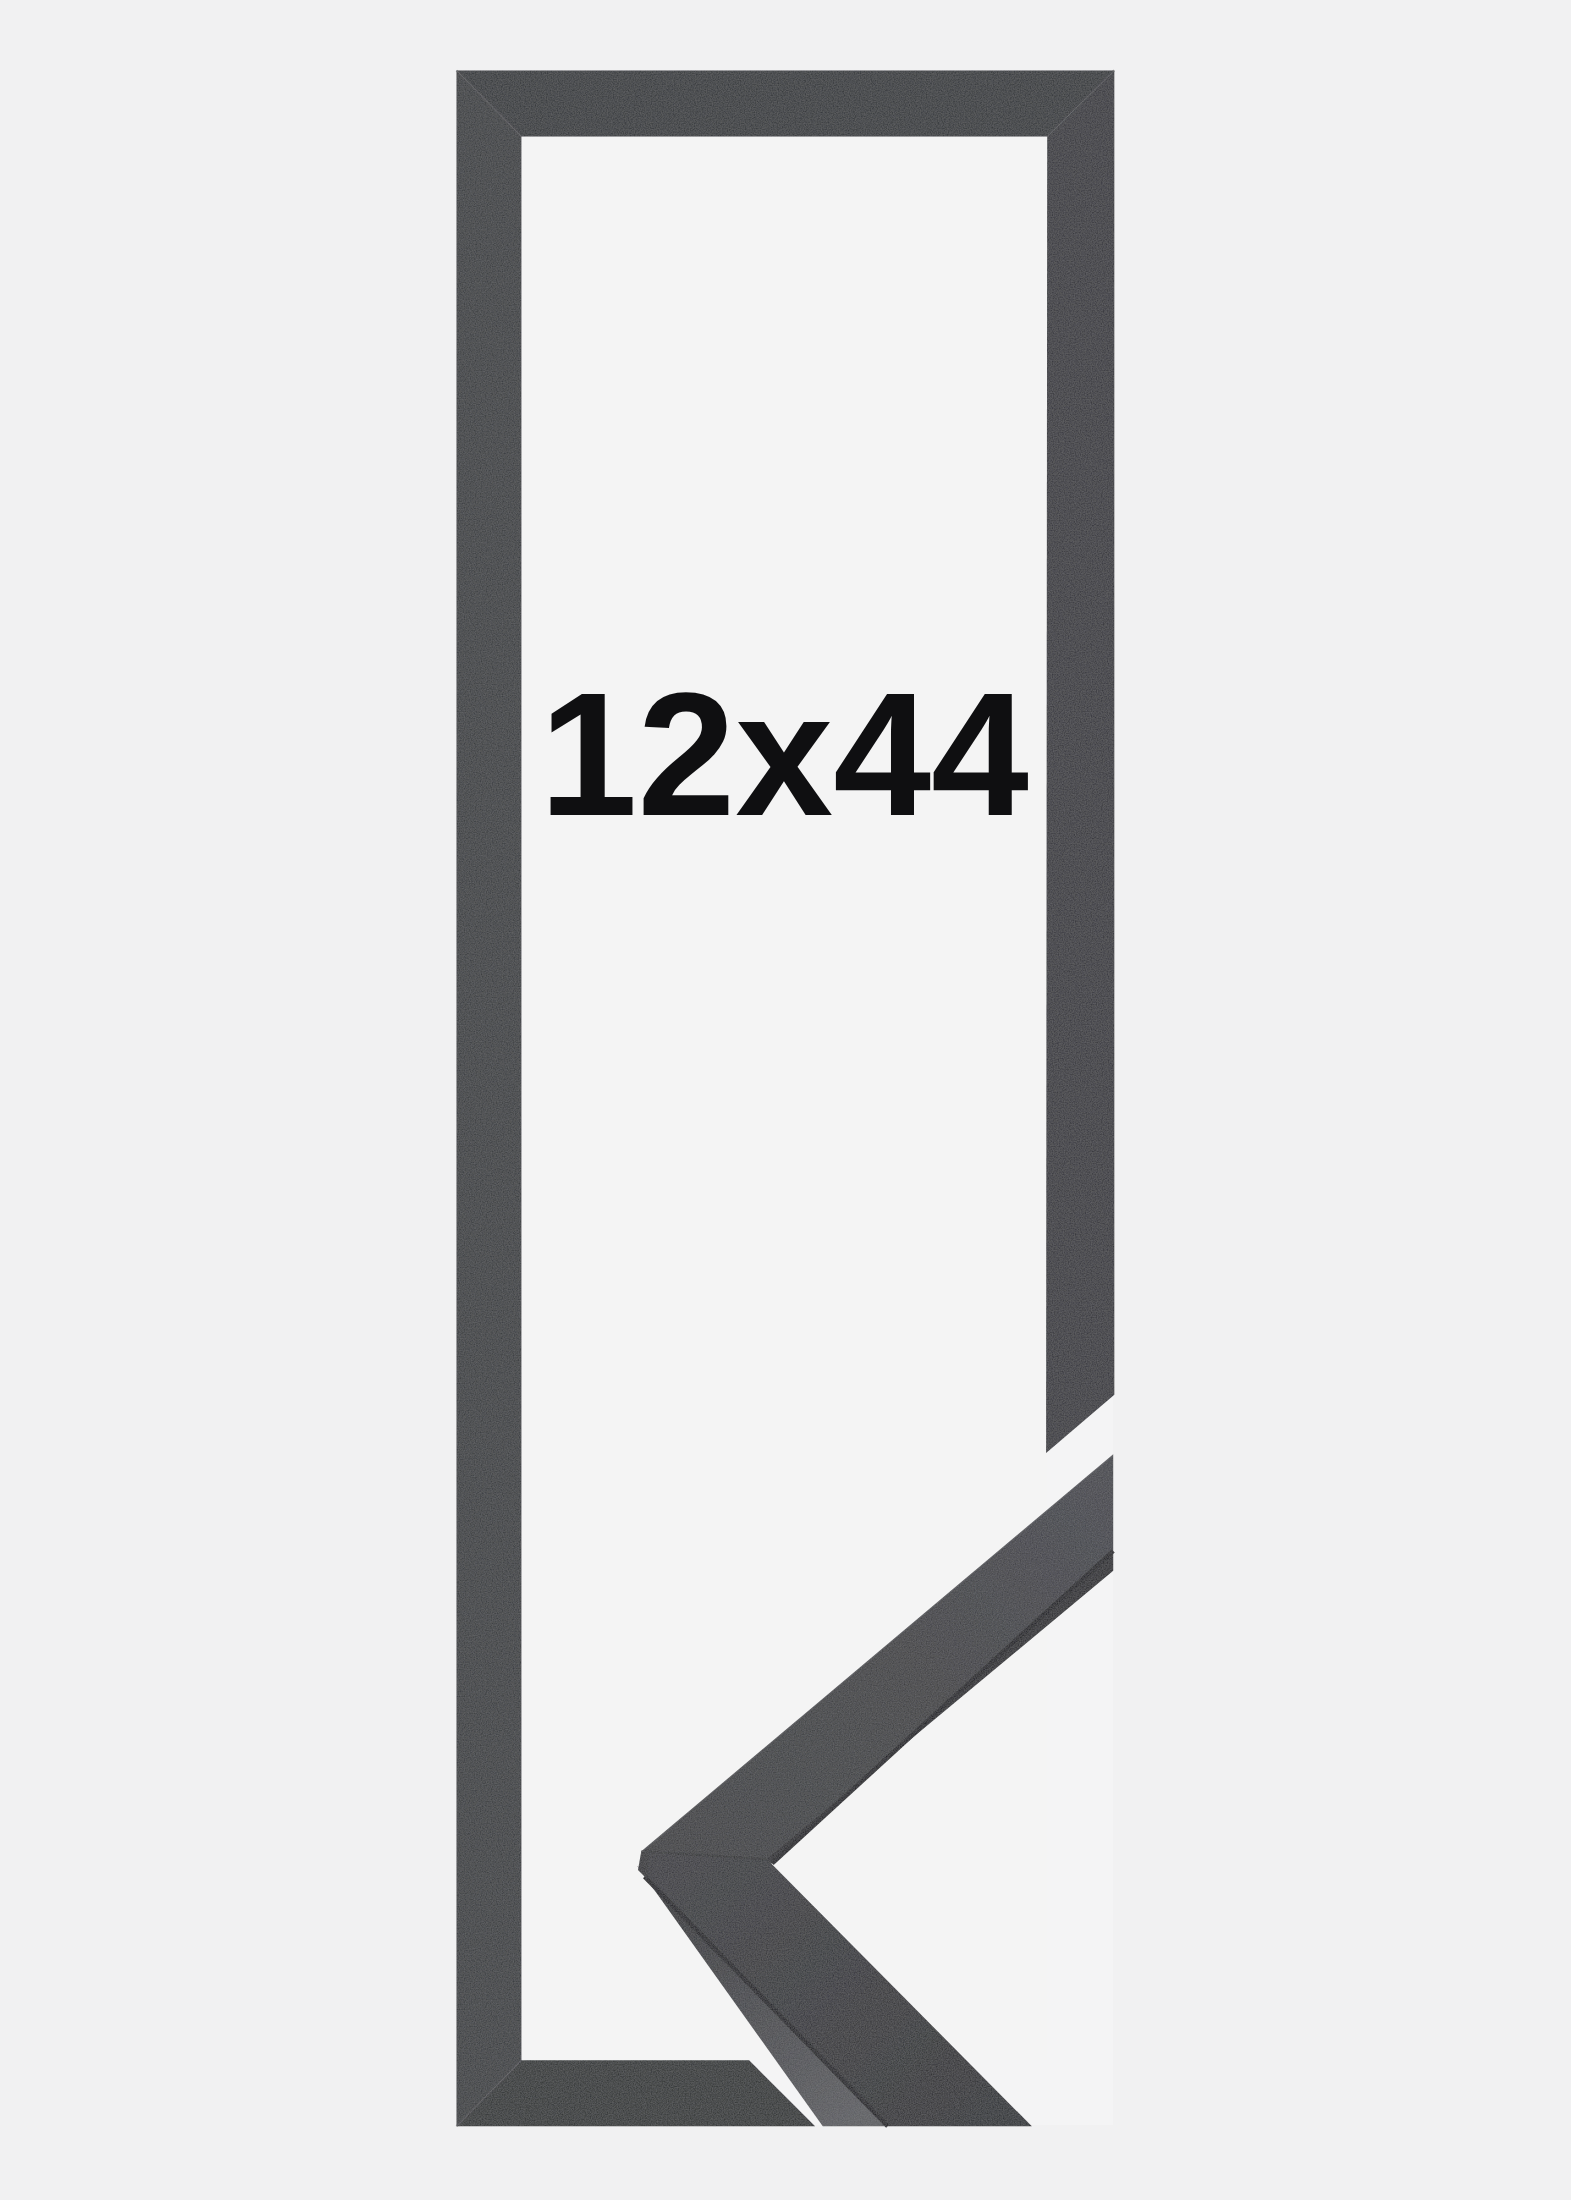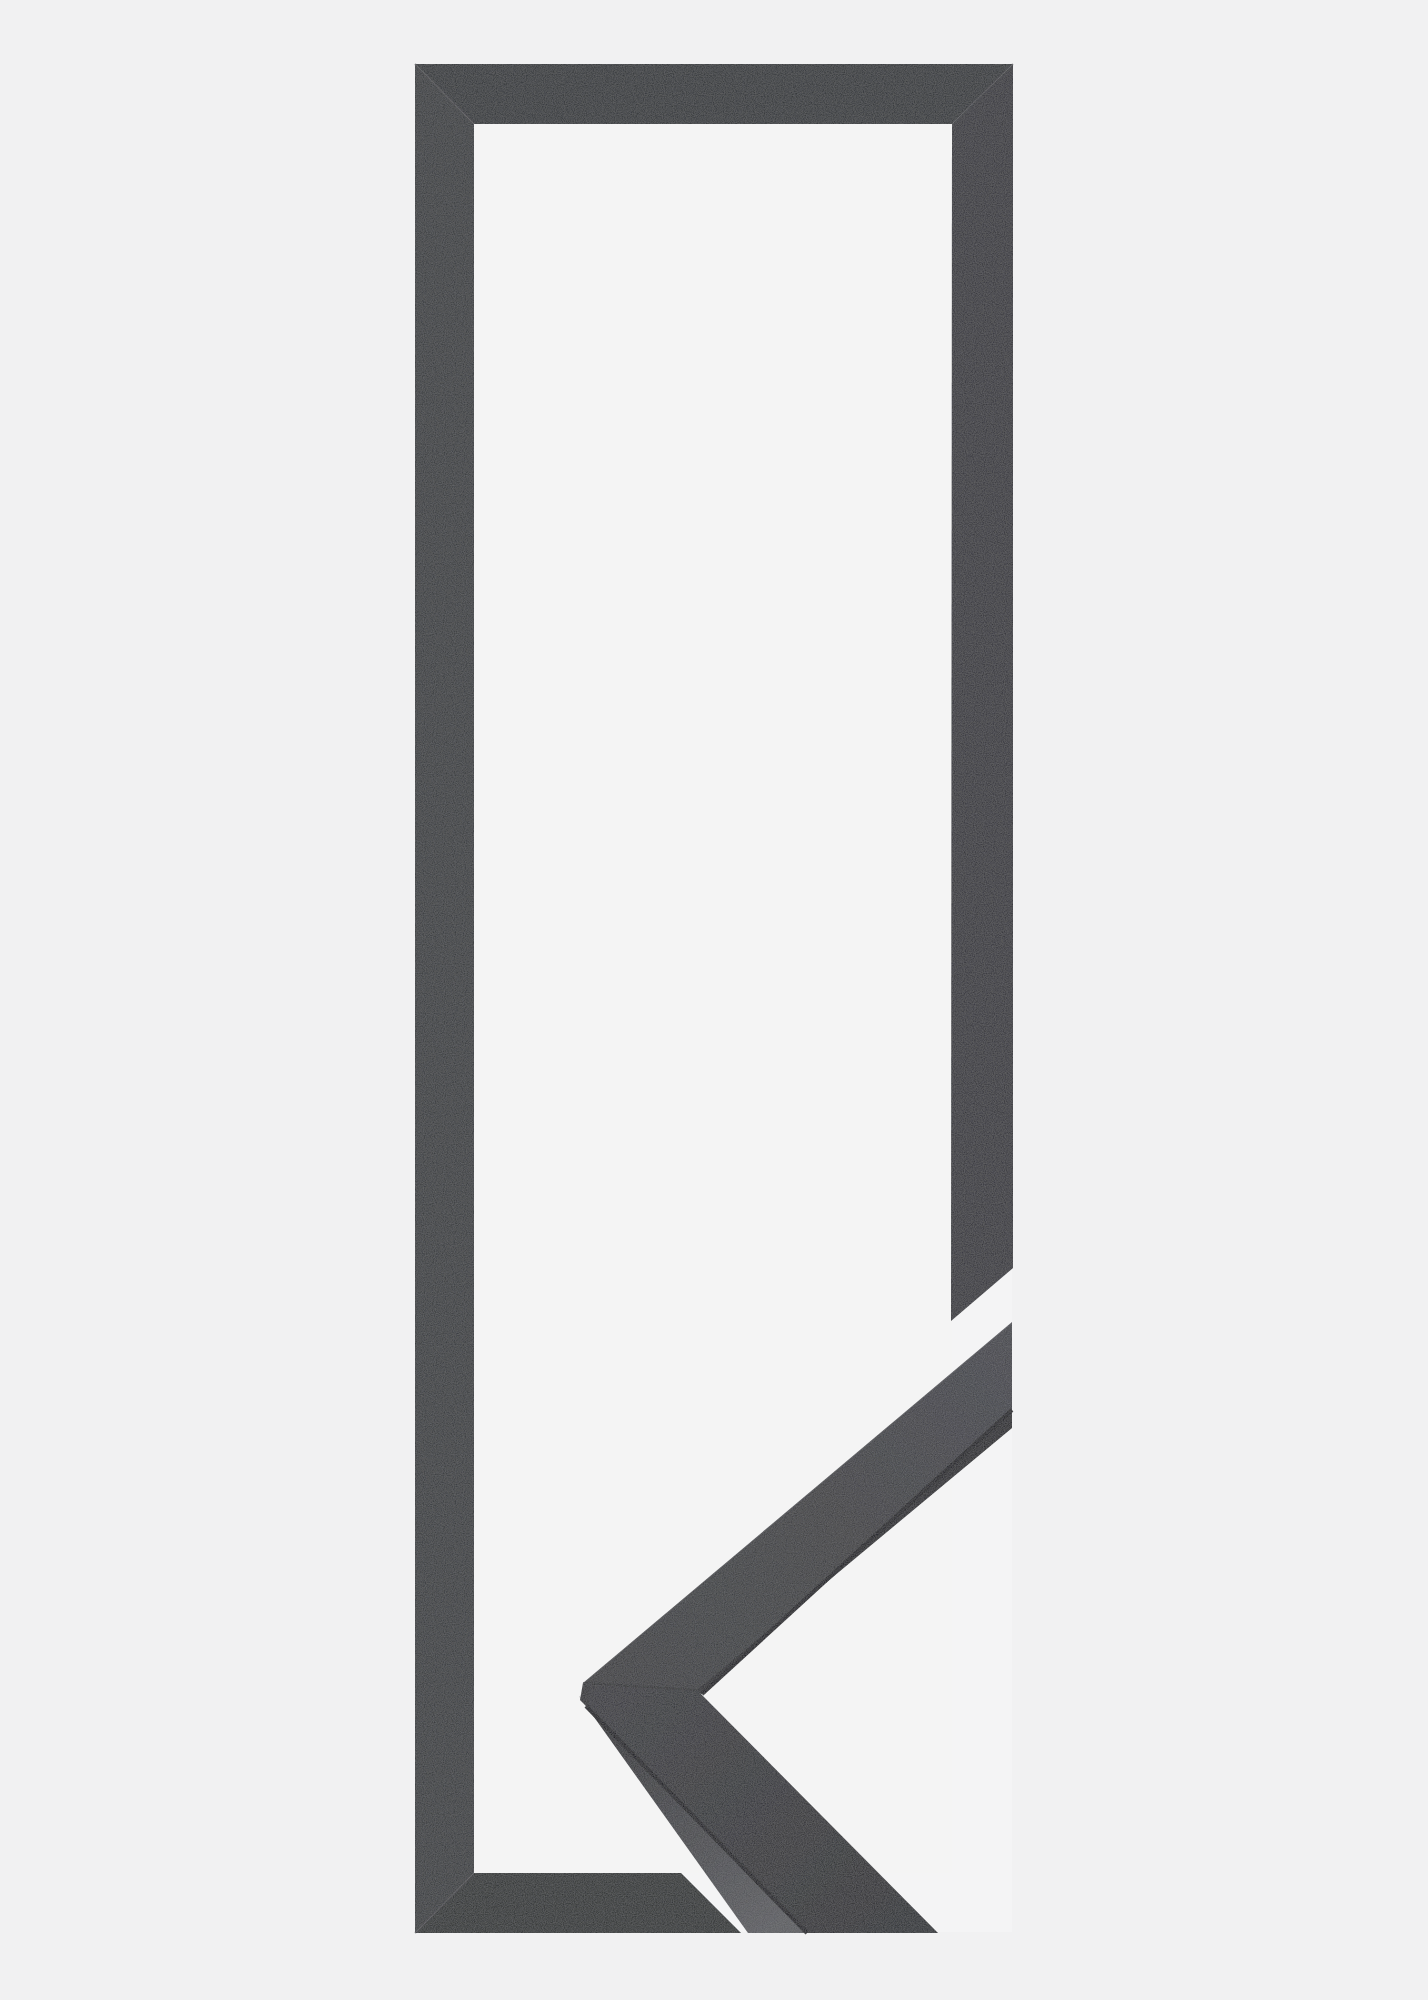--- a/index.html
+++ b/index.html
@@ -100,14 +100,15 @@
       <line x1="586" y1="1706" x2="807" y2="1933" stroke="var(--sample_edge_dark,#18191b)" stroke-width="4"></line>
 
       <polygon points="583,1683 590,1687 588,1708 580,1700" fill="#303134"></polygon>
 
       <line x1="583" y1="1683" x2="697" y2="1690" stroke="#2b2c2f" stroke-width="2" opacity="0.7"></line>
 
       <line x1="583" y1="1683" x2="1012" y2="1322" stroke="#ffffff" stroke-width="2" opacity="0.09"></line>
     </g>
   </svg>
 
+  <div class="size-label">12x44</div>
 
 </div>
 
 </body></html>

